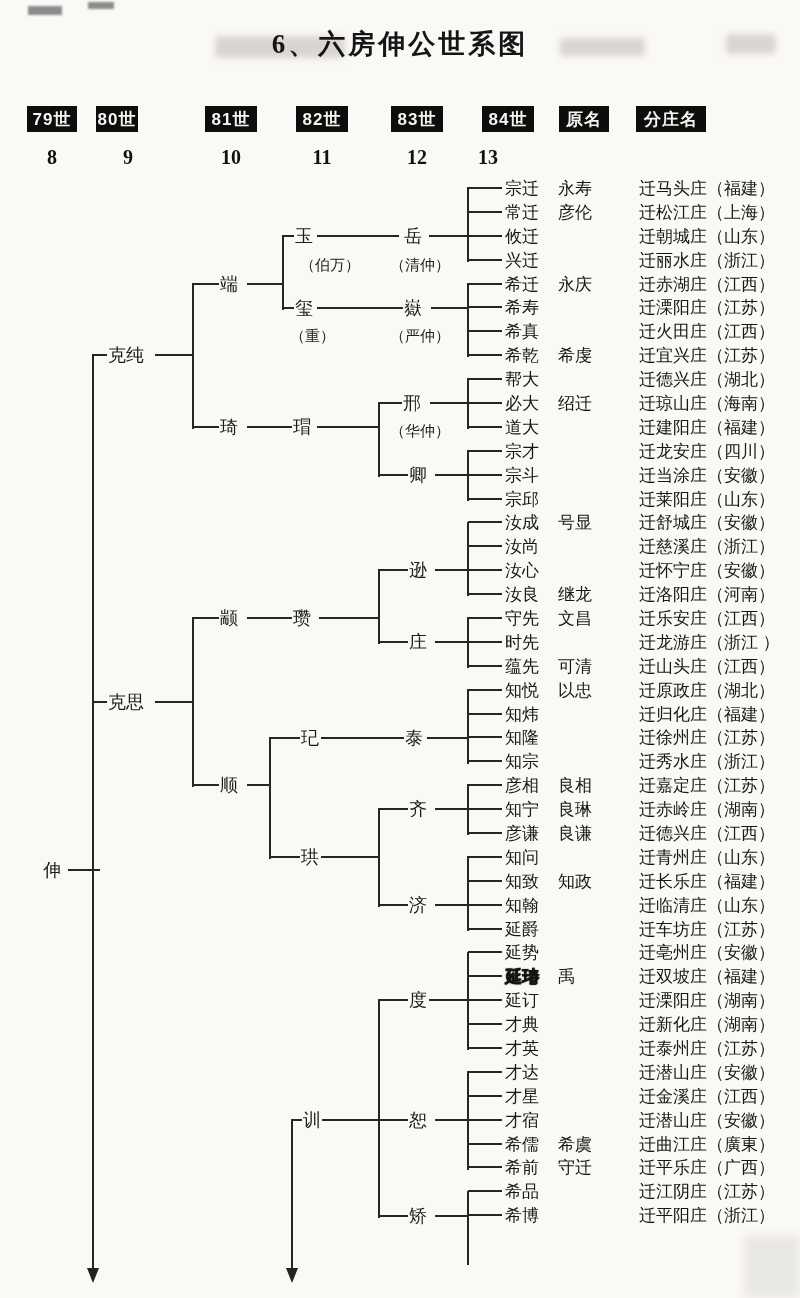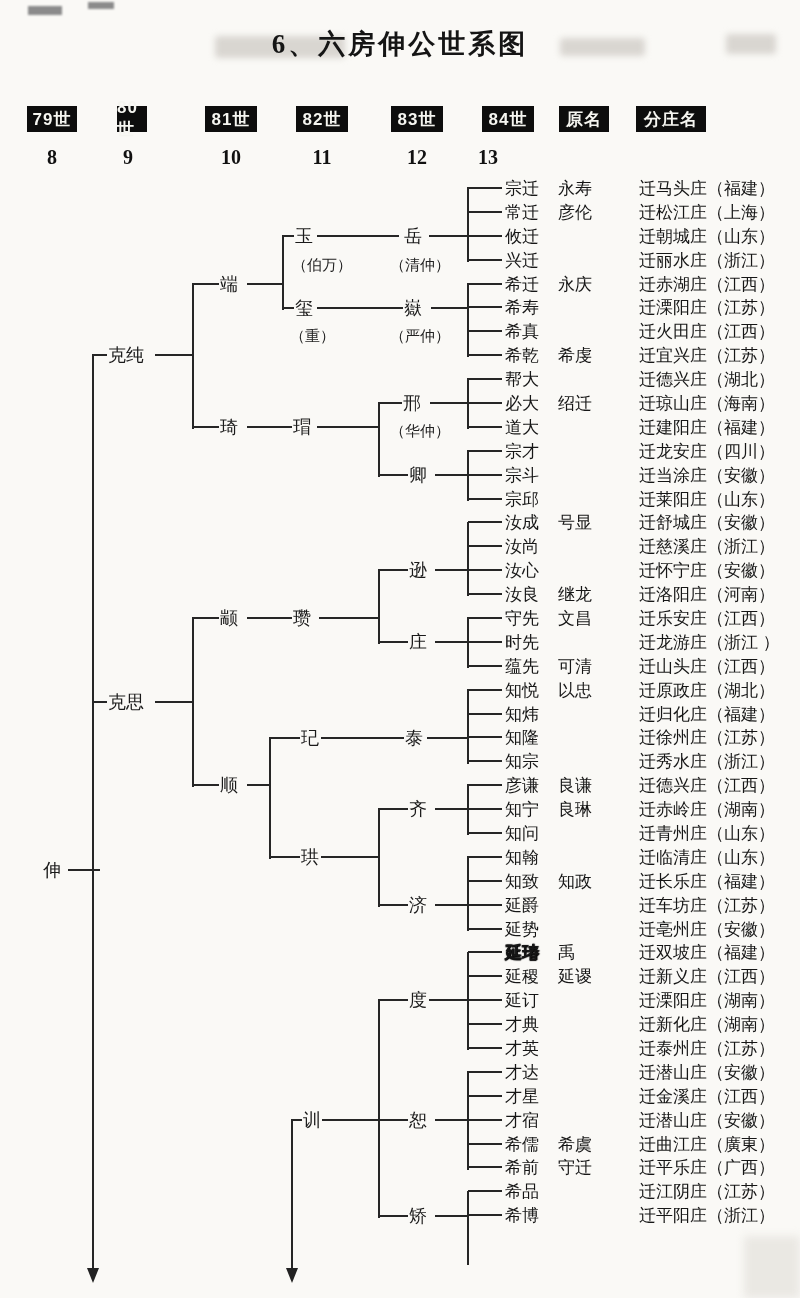--- a/index.html
+++ b/index.html
@@ -65,21 +65,21 @@
   <div class="ghost" style="left:726px;top:34px;width:50px;height:20px;"></div>
   <div class="mark" style="left:28px;top:6px;width:34px;height:9px;"></div>
   <div class="mark" style="left:88px;top:2px;width:26px;height:7px;"></div>
   <div class="shade" style="left:744px;top:1236px;width:56px;height:62px;"></div>
 
   <div class="title">6、六房伸公世系图</div>
 
   <div id="genrow">
       <div class="genbox" style="left: 27px; width: 50px; text-align: center;">79世</div>
       <div class="gennum" style="left: 22px;">8</div>
-      <div class="genbox" style="left: 117px; width: 30px;">80世</div>
+      <div class="genbox" style="left: 96px; width: 42px; text-align: center;">80世</div>
       <div class="gennum" style="left: 98px;">9</div>
       <div class="genbox" style="left: 205px; width: 52px;">81世</div>
       <div class="gennum" style="left: 201px;">10</div>
       <div class="genbox" style="left: 296px; width: 52px;">82世</div>
       <div class="gennum" style="left: 292px;">11</div>
       <div class="genbox" style="left: 391px; width: 52px;">83世</div>
       <div class="gennum" style="left: 387px;">12</div>
       <div class="genbox" style="left: 482px; width: 52px;">84世</div>
       <div class="gennum" style="left: 458px;">13</div>
       <div class="genbox" style="left: 559px; width: 50px;">原名</div>
@@ -161,21 +161,21 @@
   <div class="arrow" style="left:286px;top:1268px;"></div>
 
   <div class="node" style="left:42px;top:858px;">伸</div>
   <div class="node" style="left:107px;top:343px;">克纯</div>
   <div class="node" style="left:107px;top:690px;">克思</div>
   <div class="node" style="left:219px;top:272px;">端</div>
   <div class="node" style="left:219px;top:415px;">琦</div>
   <div class="node" style="left:219px;top:606px;">颛</div>
   <div class="node" style="left:219px;top:773px;">顺</div>
   <div class="node" style="left:294px;top:224px;">玉</div>
-  <div class="subnode" style="left:292px;top:255px;">（伯万）</div>
+  <div class="subnode" style="left:300px;top:255px;">（伯万）</div>
   <div class="node" style="left:294px;top:296px;">玺</div>
   <div class="subnode" style="left:290px;top:326px;">（重）</div>
   <div class="node" style="left:403px;top:224px;">岳</div>
   <div class="subnode" style="left:390px;top:255px;">（清仲）</div>
   <div class="node" style="left:403px;top:296px;">嶽</div>
   <div class="subnode" style="left:390px;top:326px;">（严仲）</div>
   <div class="node" style="left:292px;top:415px;">瑁</div>
   <div class="node" style="left:402px;top:391px;">邢</div>
   <div class="subnode" style="left:390px;top:421px;">（华仲）</div>
   <div class="node" style="left:408px;top:463px;">卿</div>
@@ -362,83 +362,83 @@
     </div>
 
     <div class="row">
       <div class="tick"></div>
       <span class="rname">知宗</span>
       <span class="rorig"></span>
       <span class="rdest">迁秀水庄（浙江）</span>
     </div>
 
 
+    <div class="row">
+      <div class="tick"></div>
+      <span class="rname">彦相</span>
+      <span class="rorig">良相</span>
+      <span class="rdest">迁嘉定庄（江苏）</span>
+    </div>
+
+    <div class="row">
+      <div class="tick"></div>
+      <span class="rname">知宁</span>
+      <span class="rorig">良琳</span>
+      <span class="rdest">迁赤岭庄（湖南）</span>
+    </div>
 
     <div class="row">
       <div class="tick"></div>
       <span class="rname">彦谦</span>
       <span class="rorig">良谦</span>
       <span class="rdest">迁德兴庄（江西）</span>
     </div>
 
     <div class="row">
       <div class="tick"></div>
-      <span class="rname">知宁</span>
-      <span class="rorig">良琳</span>
-      <span class="rdest">迁赤岭庄（湖南）</span>
-    </div>
-
-    <div class="row">
-      <div class="tick"></div>
       <span class="rname">知问</span>
       <span class="rorig"></span>
       <span class="rdest">迁青州庄（山东）</span>
-    </div>
-
-    <div class="row">
-      <div class="tick"></div>
-      <span class="rname">知翰</span>
-      <span class="rorig"></span>
-      <span class="rdest">迁临清庄（山东）</span>
     </div>
 
     <div class="row">
       <div class="tick"></div>
       <span class="rname">知致</span>
       <span class="rorig">知政</span>
       <span class="rdest">迁长乐庄（福建）</span>
     </div>
 
     <div class="row">
       <div class="tick"></div>
+      <span class="rname">知翰</span>
+      <span class="rorig"></span>
+      <span class="rdest">迁临清庄（山东）</span>
+    </div>
+
+    <div class="row">
+      <div class="tick"></div>
       <span class="rname">延爵</span>
       <span class="rorig"></span>
       <span class="rdest">迁车坊庄（江苏）</span>
     </div>
 
     <div class="row">
       <div class="tick"></div>
       <span class="rname">延势</span>
       <span class="rorig"></span>
       <span class="rdest">迁亳州庄（安徽）</span>
     </div>
 
     <div class="row">
       <div class="tick"></div>
       <span class="rname smudge">延瑃</span>
       <span class="rorig">禹</span>
       <span class="rdest">迁双坡庄（福建）</span>
     </div>
 
-    <div class="row">
-      <div class="tick"></div>
-      <span class="rname">延稷</span>
-      <span class="rorig">延谡</span>
-      <span class="rdest">迁新义庄（江西）</span>
-    </div>
 
     <div class="row">
       <div class="tick"></div>
       <span class="rname">延订</span>
       <span class="rorig"></span>
       <span class="rdest">迁溧阳庄（湖南）</span>
     </div>
 
     <div class="row">
       <div class="tick"></div>

